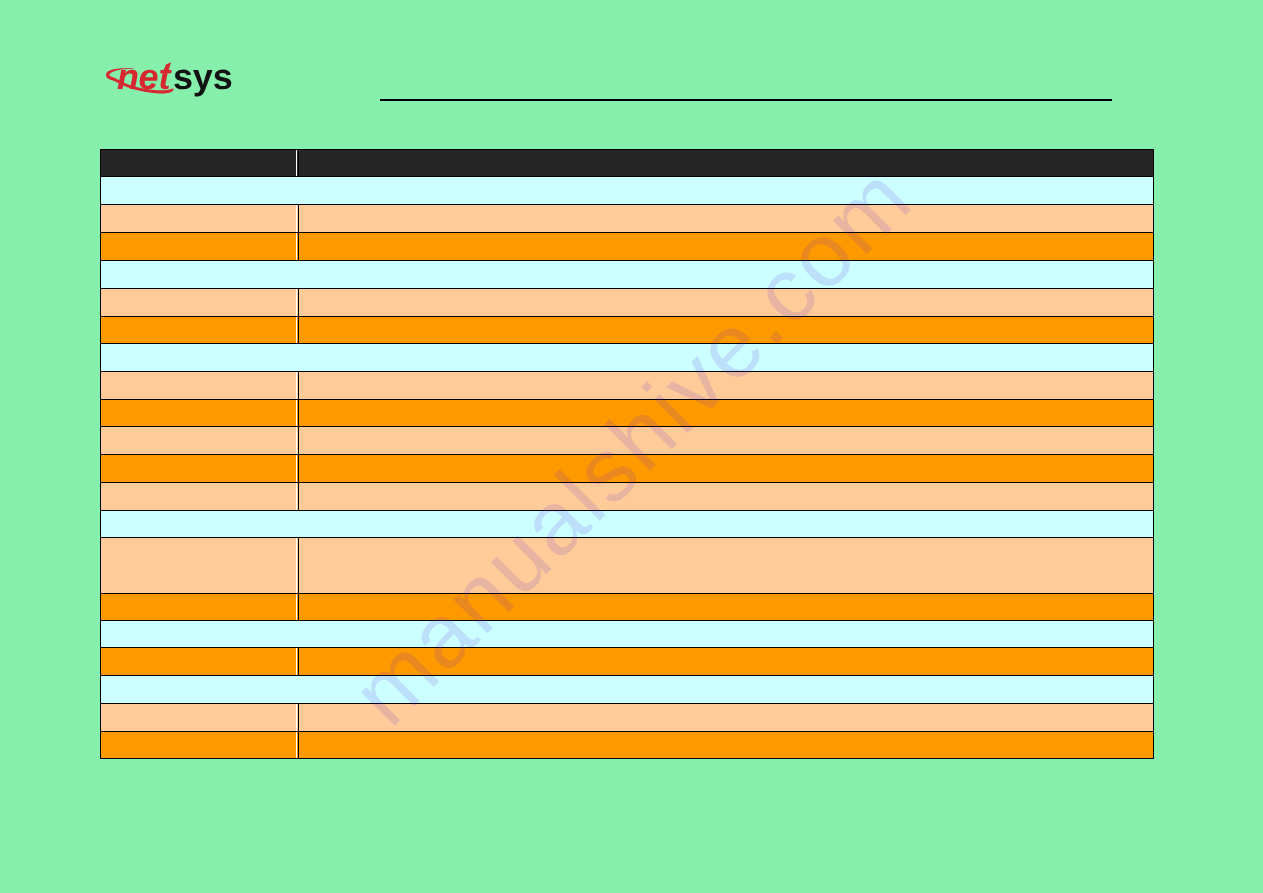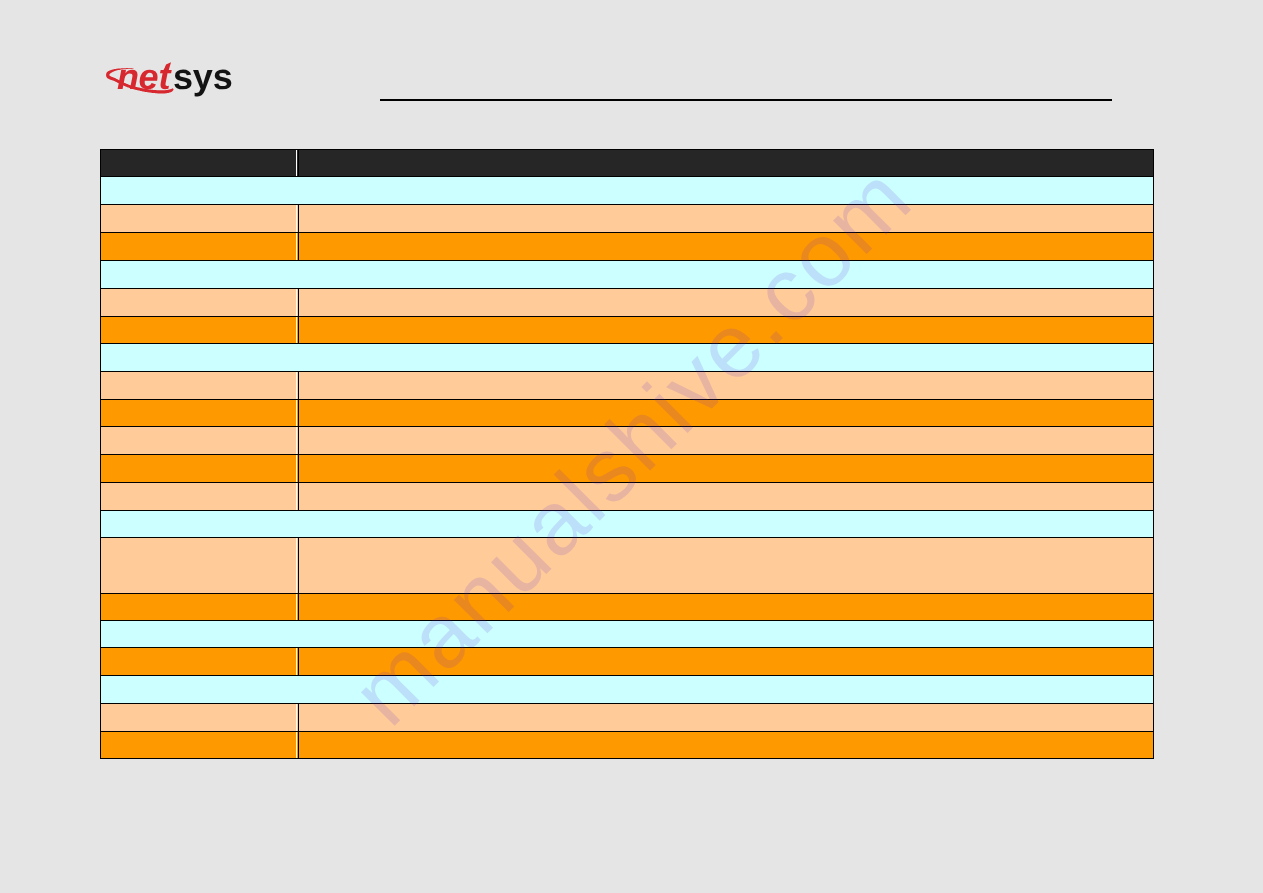--- a/index.html
+++ b/index.html
@@ -1,19 +1,19 @@
 <!DOCTYPE html>
 <html><head>
 <meta charset="utf-8">
 <title>netsys</title>
 <style>
   html,body{margin:0;padding:0;background:#ffffff;}
   *{-webkit-font-smoothing:antialiased;text-rendering:geometricPrecision;}
   body{width:1263px;height:893px;font-family:"Liberation Sans",sans-serif;overflow:hidden;}
-  .page{position:absolute;left:0;top:0;width:1263px;height:893px;background:#e5e5e5;overflow:hidden;}
+  .page{position:absolute;left:0;top:0;width:1263px;height:893px;background:#86efac;overflow:hidden;}
 
   
   .logo{position:absolute;left:0;top:0;width:260px;height:120px;}
   .logo svg{position:absolute;left:0;top:0;overflow:visible;}
   .logo svg text{paint-order:stroke fill;}
   .logo{will-change:transform;}
 
   
   .hrule{position:absolute;left:380px;top:99px;width:732px;height:2px;background:#000000;}
 

